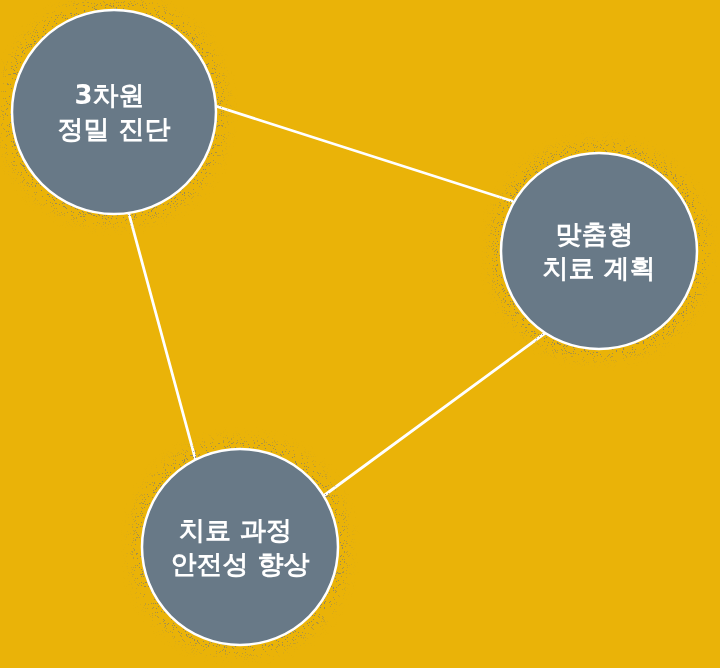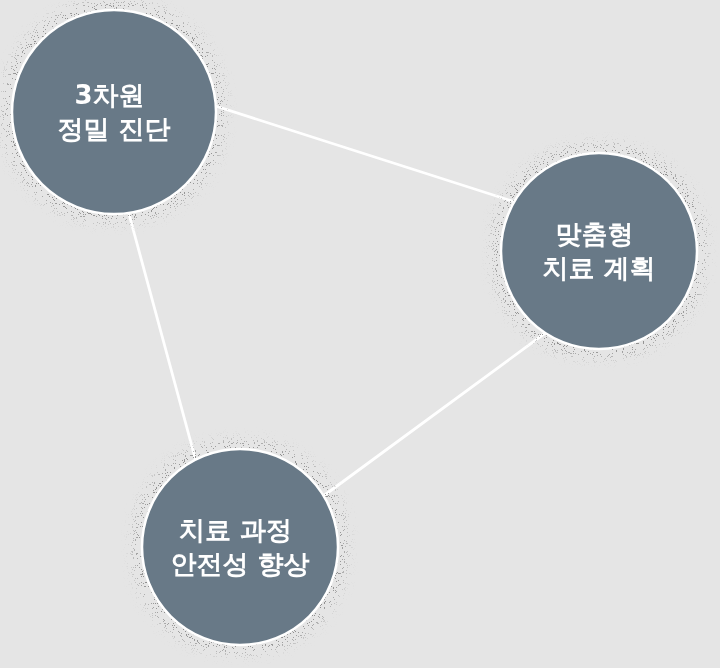--- a/index.html
+++ b/index.html
@@ -4,21 +4,21 @@
 <style>
   html, body {
     margin: 0;
     padding: 0;
     background: #000000;
   }
   .stage {
     position: relative;
     width: 720px;
     height: 668px;
-    background: #e5e5e5;
+    background: #eab308;
     overflow: hidden;
   }
   svg.diagram {
     display: block;
     width: 720px;
     height: 668px;
   }
   .edge {
     stroke-width: 2.8;
     stroke-linecap: round;

